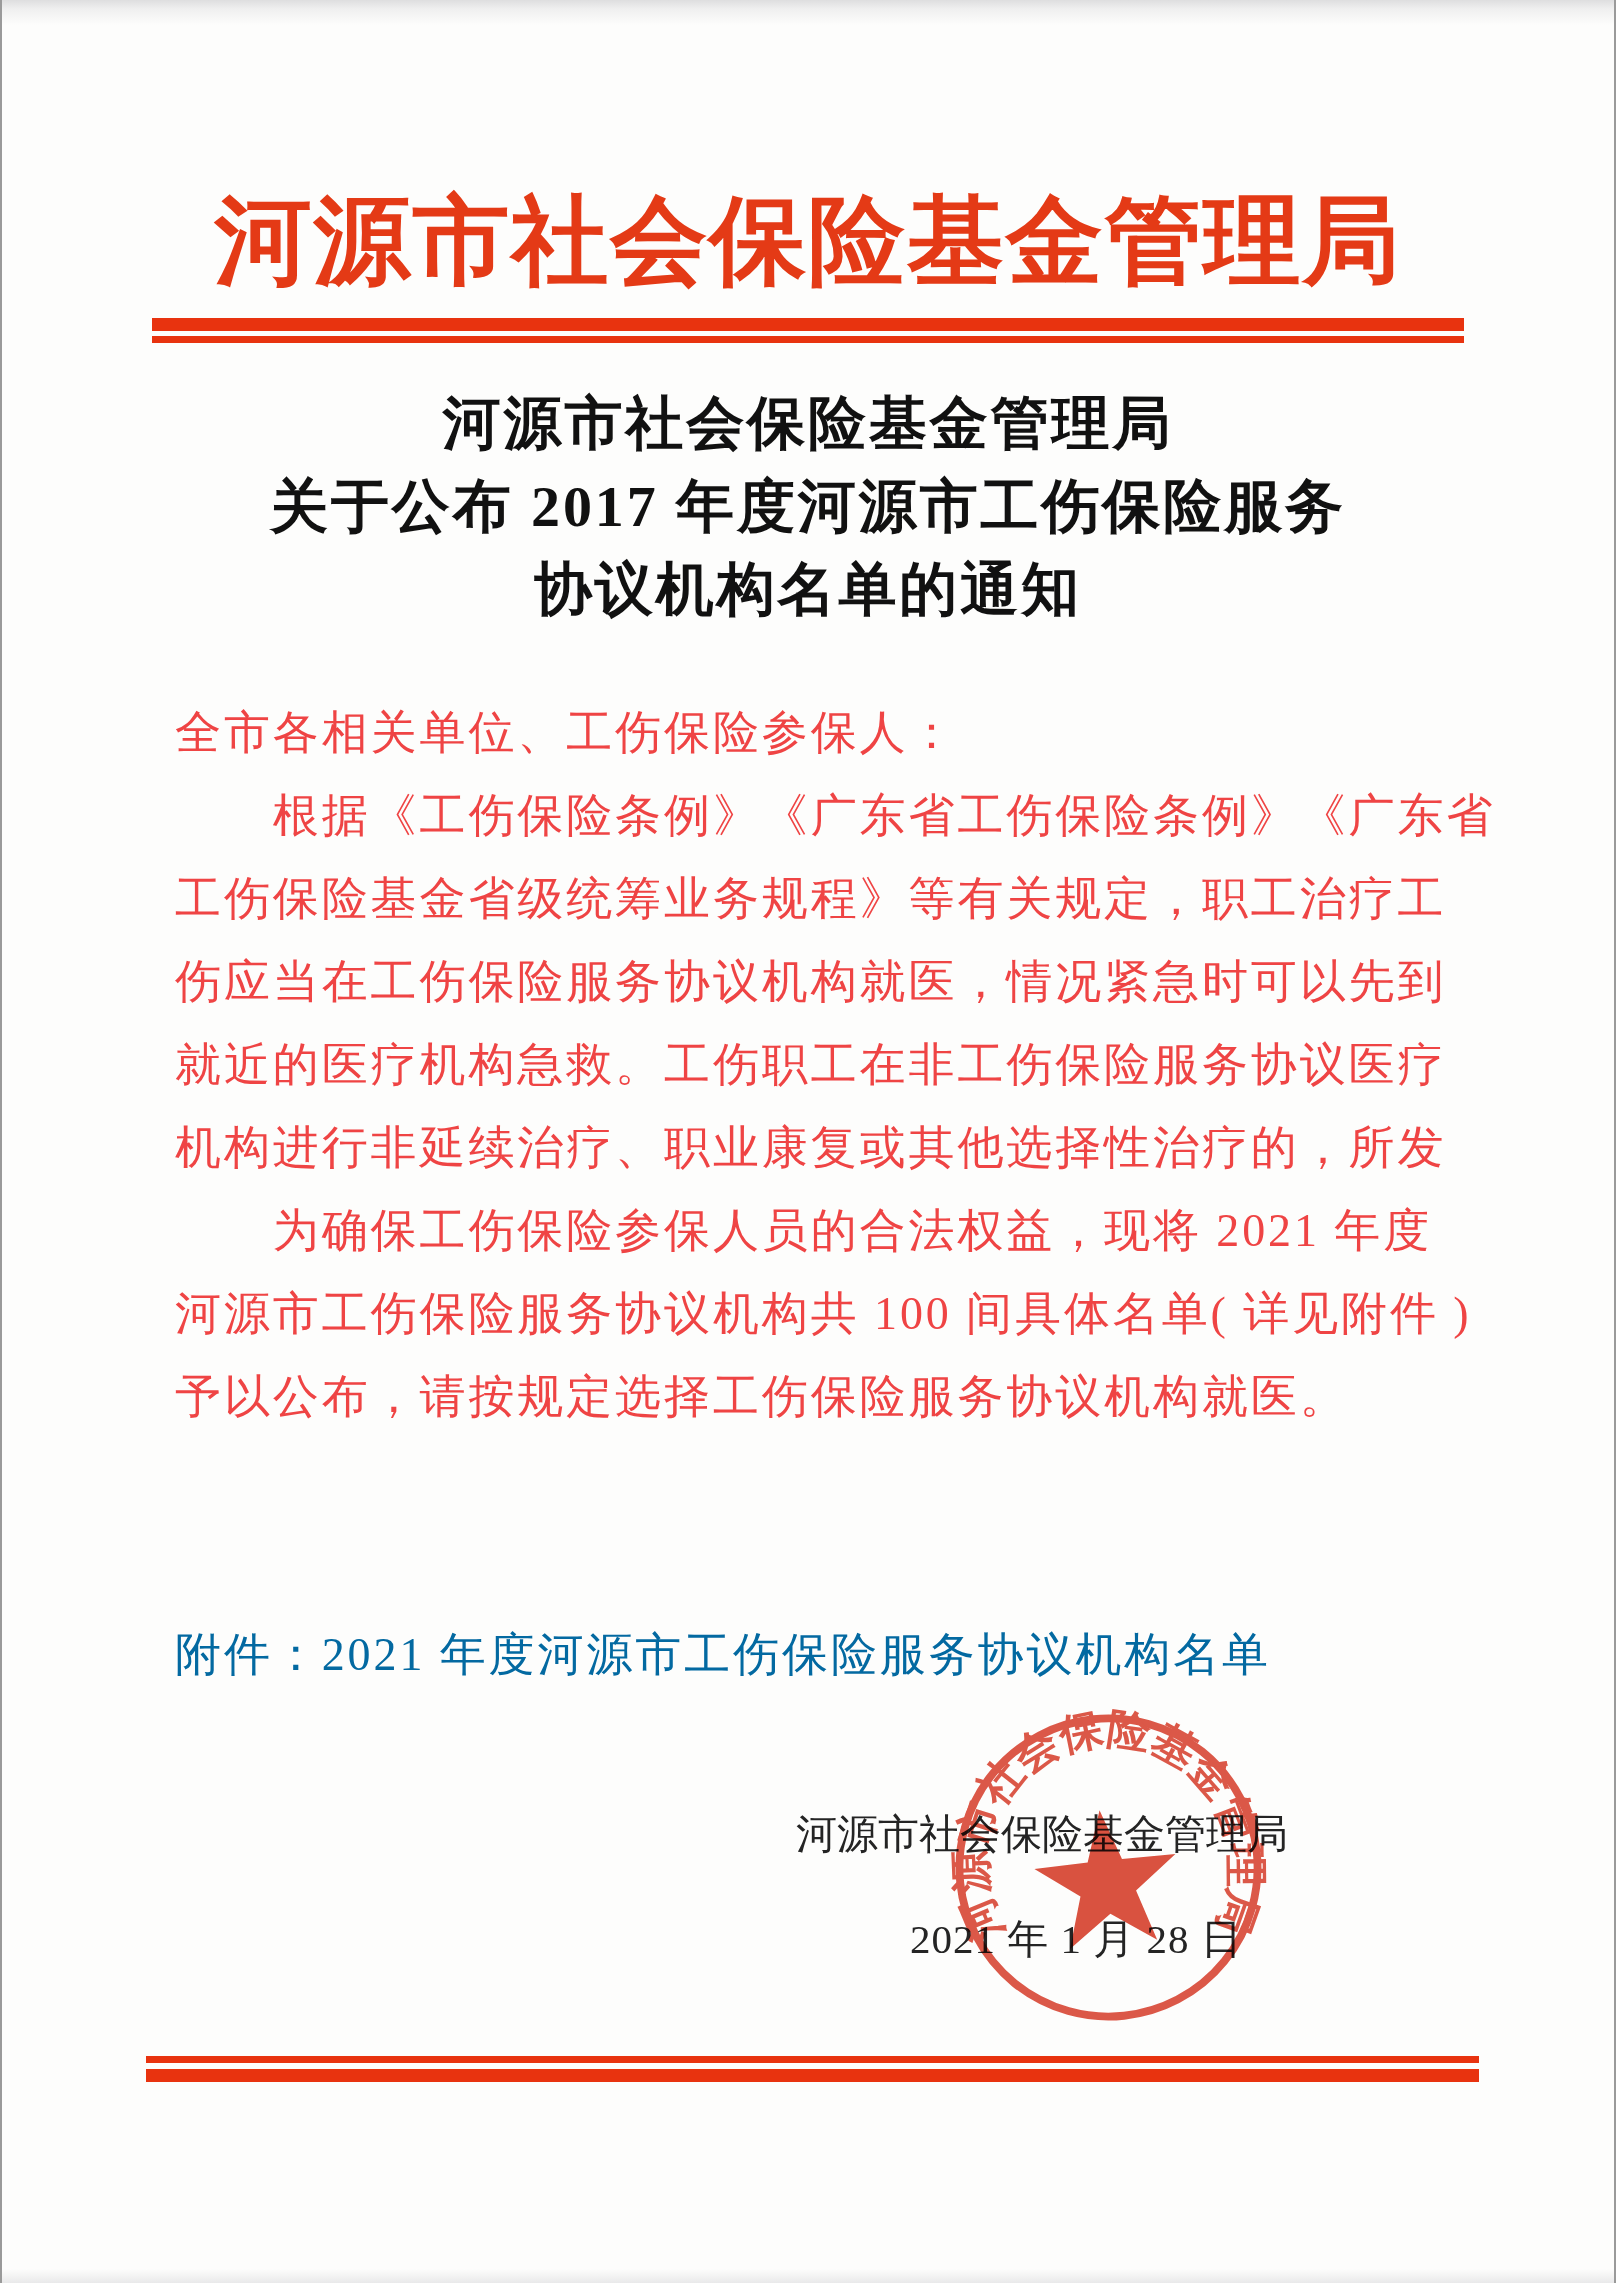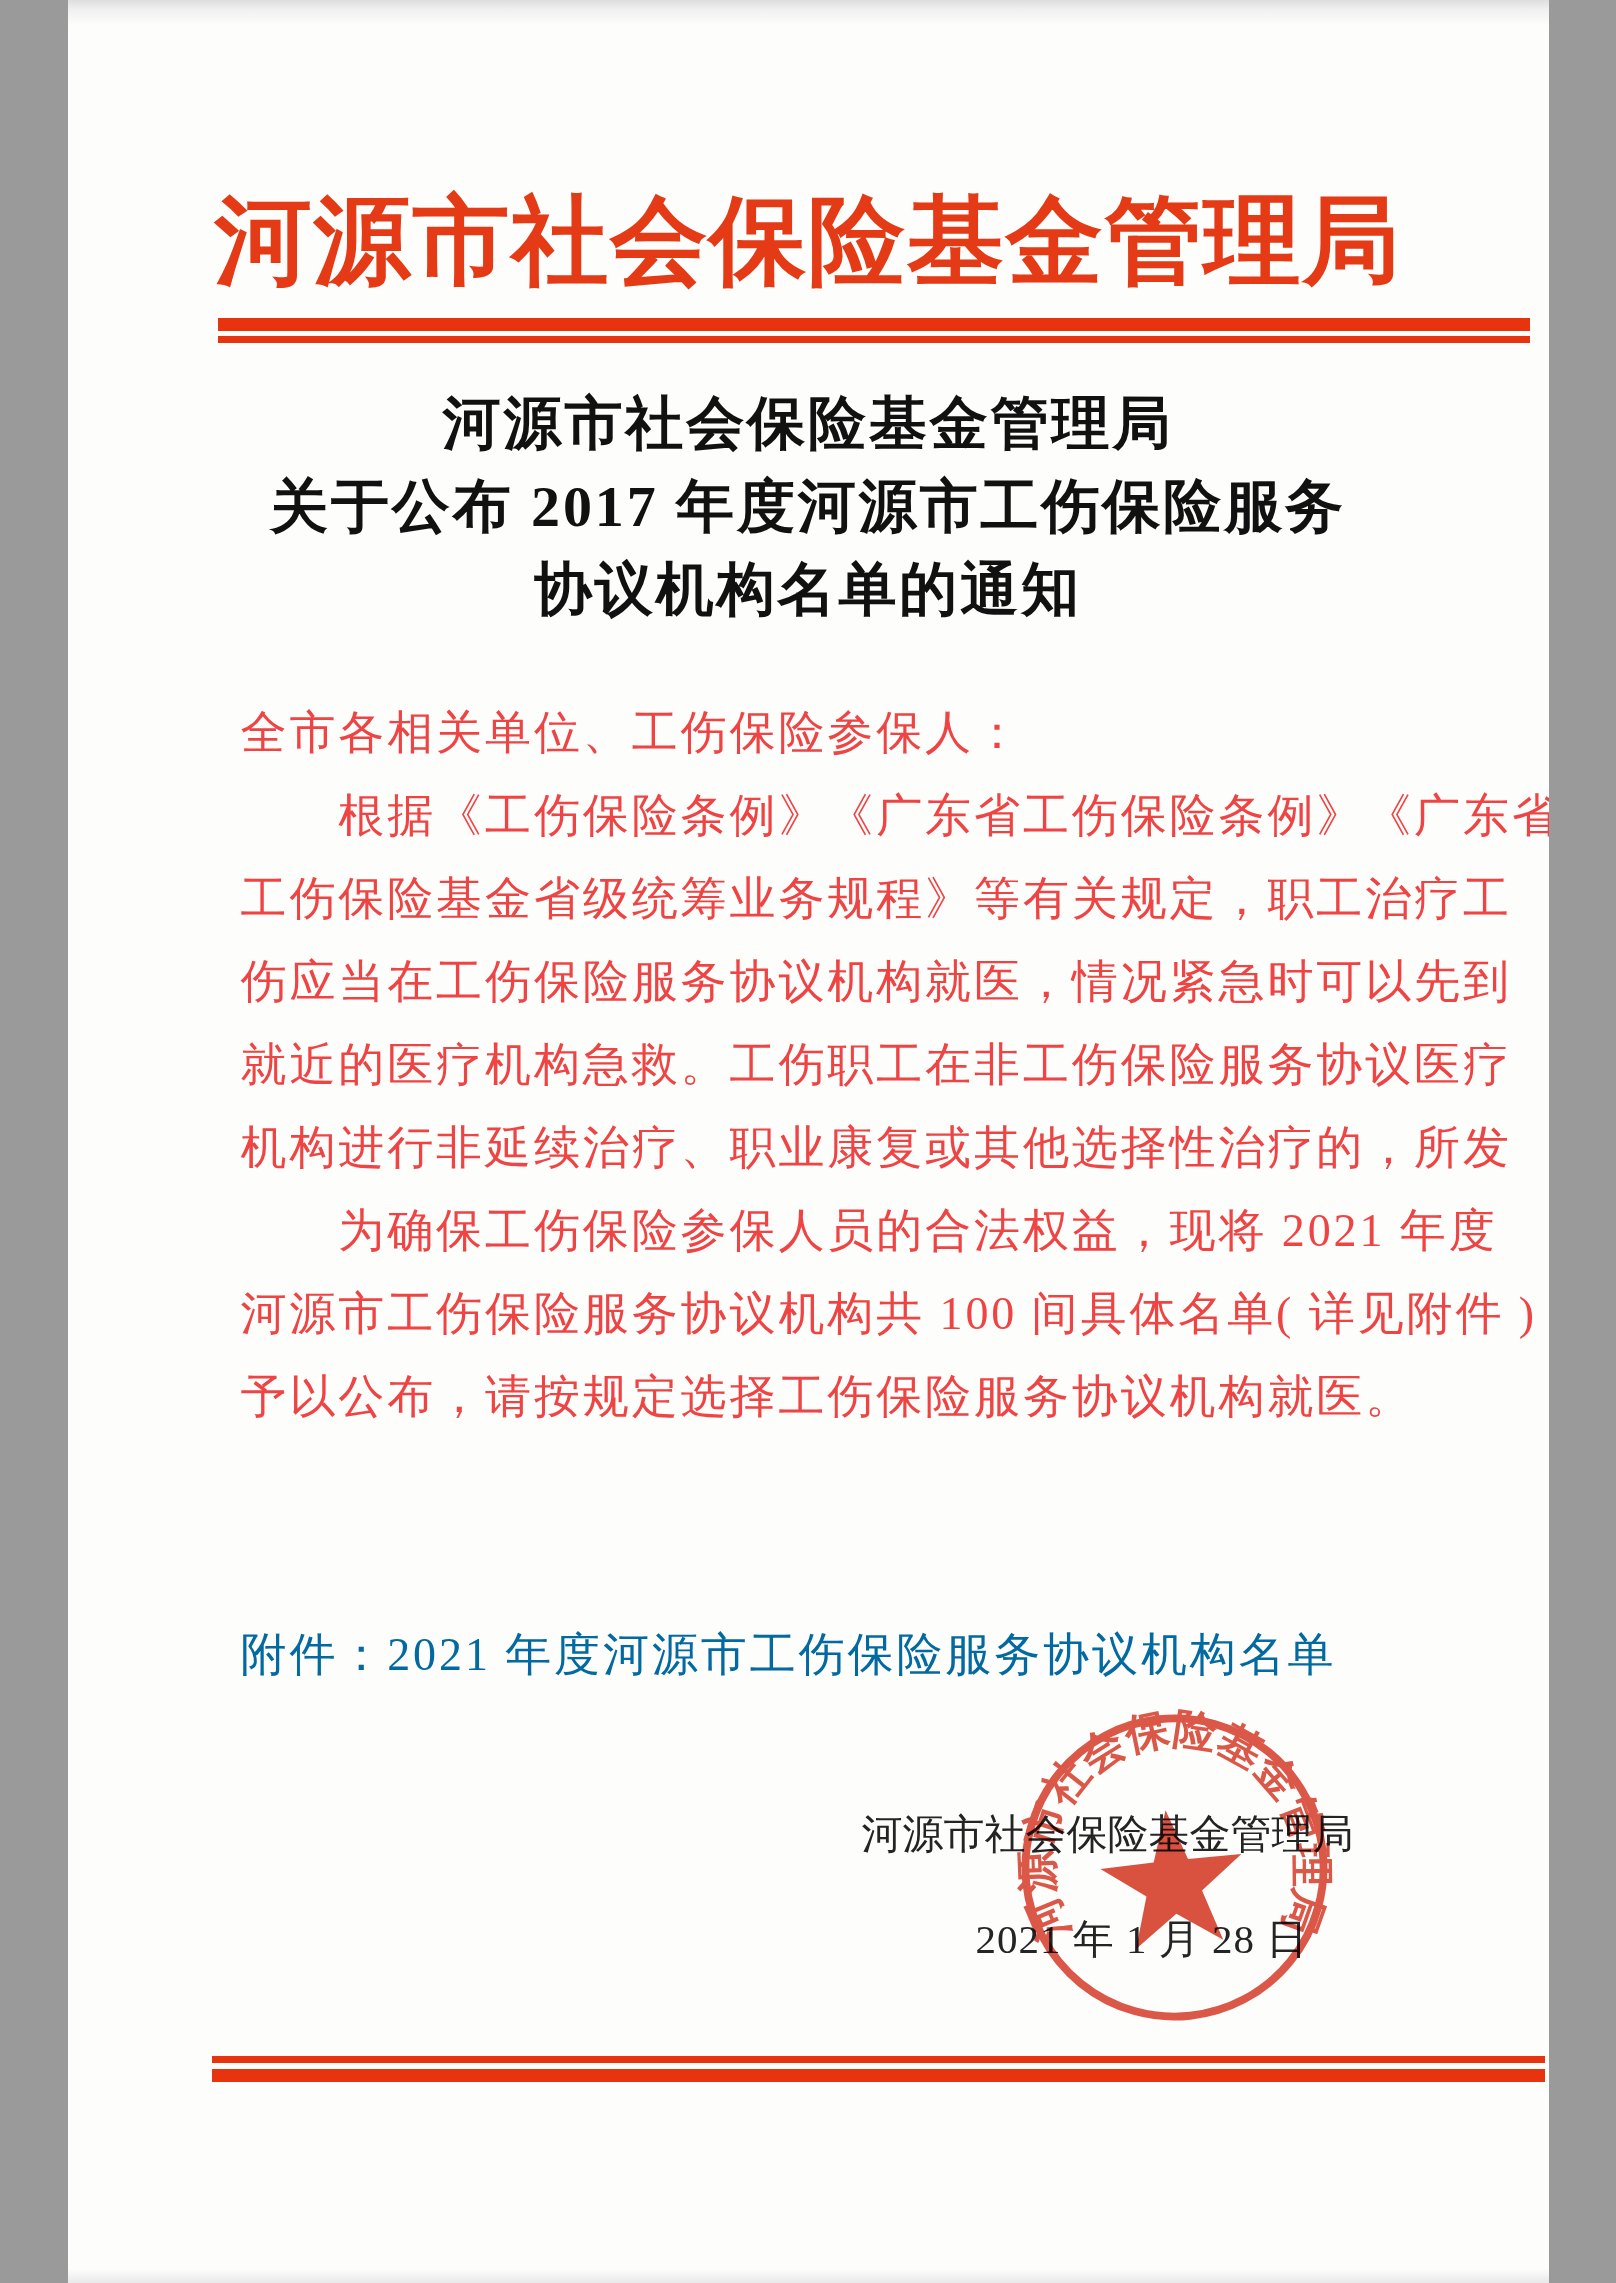--- a/index.html
+++ b/index.html
@@ -1,18 +1,18 @@
 <!DOCTYPE html>
 <html><head>
 <meta charset="utf-8">
 <style>
   html,body{margin:0;padding:0;background:#9a9a9a;}
   .page{
     position:relative;
-    width:1481px;height:2283px;
+    width:1612px;height:2283px;
     margin:0 auto;
     background:#fdfdfc;
     overflow:hidden;
     font-family:"Liberation Serif","DejaVu Serif",serif;
     color:#1f1f1f;
   }
   
   .page::before{
     content:"";position:absolute;left:0;top:0;width:100%;height:25px;
     background:linear-gradient(to bottom,#dededf 0%,#efefef 35%,rgba(255,255,255,0) 100%);

